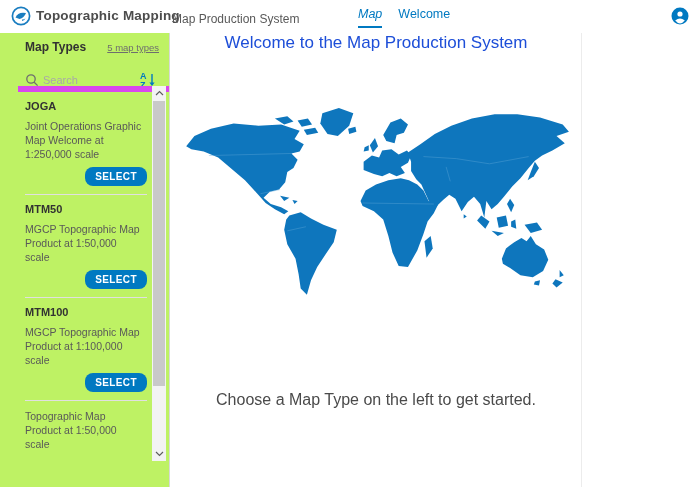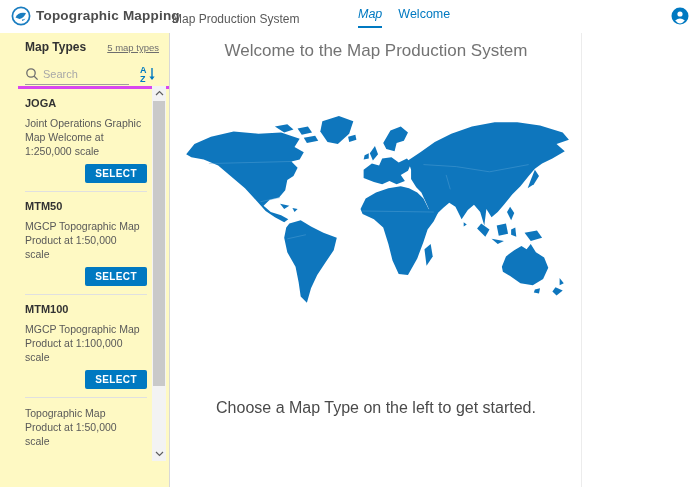--- a/index.html
+++ b/index.html
@@ -16,47 +16,47 @@
   .tab { font-size:12.5px; color:#0079c1; cursor:pointer; padding-bottom:5px; border-bottom:2px solid transparent; }
   .tab.active { border-bottom-color:#0079c1;font-style:italic; }
   .account { position:absolute; right:10px; top:7px; width:18px; height:18px; }
 
   
   .strip { position:absolute; left:0; top:33px; width:18px; height:62px; background:#58a2d3; }
   .strip-tile { width:18px; height:31px; display:flex; align-items:center; justify-content:center; cursor:pointer; }
   .strip-tile.active { background:#3181ba; }
 
   
-  .sidebar { position:absolute; left:0; top:33px; width:170px; bottom:0; background:#fef9c3; border-right:1px solid #d8d8d8; }
+  .sidebar { position:absolute; left:0; top:33px; width:170px; bottom:0; background:#bef264; border-right:1px solid #d8d8d8; }
   .sidebar-inner { position:absolute; left:18px; right:0; top:0; bottom:0; }
   .panel-head { position:absolute; top:7px; left:7px; right:10px; display:flex; align-items:baseline; justify-content:space-between; }
   .panel-title { font-size:12px; font-weight:700; color:#323232; }
   .panel-count { font-size:9.5px; color:#6e6e6e;text-decoration:underline; }
-  .search-row { position:absolute; top:30px; left:7px; right:10px; height:24px; }
+  .search-row { position:absolute; top:36px; left:7px; right:10px; height:24px; }
   .search-box { position:absolute; left:0; top:0; width:104px; border-bottom:1px solid #9e9e9e; display:flex; align-items:center; height:22px; }
   .search-box input { border:0; outline:0; width:82px; font-size:11px; color:#4c4c4c; font-family:"Liberation Sans",sans-serif; background:transparent; }
   .search-box input::placeholder { color:#a8a8a8; }
   .sort-btn { position:absolute; right:2px; top:1px; width:18px; height:20px; cursor:pointer; }
 
-  .list { position:absolute; top:53px; left:0; right:0; height:375px; overflow:hidden; border-top:3px solid #d946ef; margin:0 0 0 0; } 
+  .list { position:absolute; top:53px; left:0; right:0; height:375px; overflow:hidden; border-top:6px solid #d946ef; margin:0 0 0 0; } 
   .item { margin-left:7px; width:122px; border-bottom:1px solid #e0e0e0; padding:8px 0 8px 0; }
   .item-name { font-size:11px; font-weight:700; color:#323232; margin-bottom:7px; }
   .item-desc { font-size:10.5px; color:#595959; line-height:14px; width:118px; margin-bottom:5px; min-height:0; }
   .item-btnrow { text-align:right; }
-  .select-btn { display:inline-block; background:#0079c1; color:#fff; font-size:10px; font-weight:700; letter-spacing:.4px; padding:4px 10px 4px 10px; border:0; border-radius:2px; cursor:pointer; font-family:"Liberation Sans",sans-serif; }
+  .select-btn { display:inline-block; background:#0079c1; color:#fff; font-size:10px; font-weight:700; letter-spacing:.4px; padding:4px 10px 4px 10px; border:0; border-radius:8px; cursor:pointer; font-family:"Liberation Sans",sans-serif; }
 
   
   .scrollbar { position:absolute; top:53px; right:3px; width:14px; height:375px; background:#f3f3f3; }
   .sb-arrow { position:absolute; left:0; width:14px; height:14px; display:flex; align-items:center; justify-content:center; cursor:pointer; color:#5f5f5f; }
   .sb-up { top:0; } .sb-down { bottom:0; }
   .sb-thumb { position:absolute; left:1px; width:12px; top:15px; height:285px; background:#c9c9c9; cursor:pointer; }
 
   
   .main { position:absolute; left:171px; top:33px; width:411px; bottom:0; background:#fff; border-right:1px solid #ececec; text-align:center; }
-  .welcome { margin-top:8px; font-size:17px; color:#737373; }
+  .welcome { margin-top:0; font-size:17px; color:#1d4ed8; }
   .worldmap { display:block; margin:52px auto 0 auto; width:392px; height:196px; }
   .instruction { margin-top:90px; font-size:16px; color:#4a4a4a; }
 </style>
 </head>
 <body>
 
 <div id="app">
 
   <div class="header">
     <svg class="logo" viewBox="0 0 20 20">

